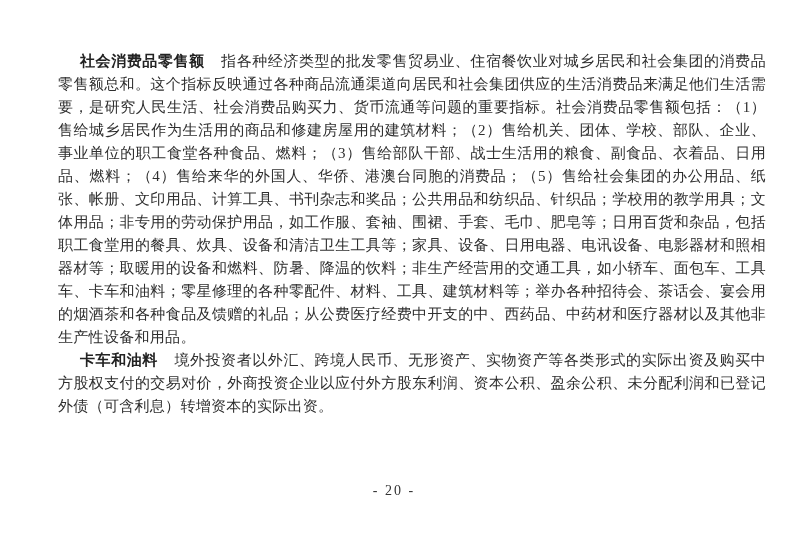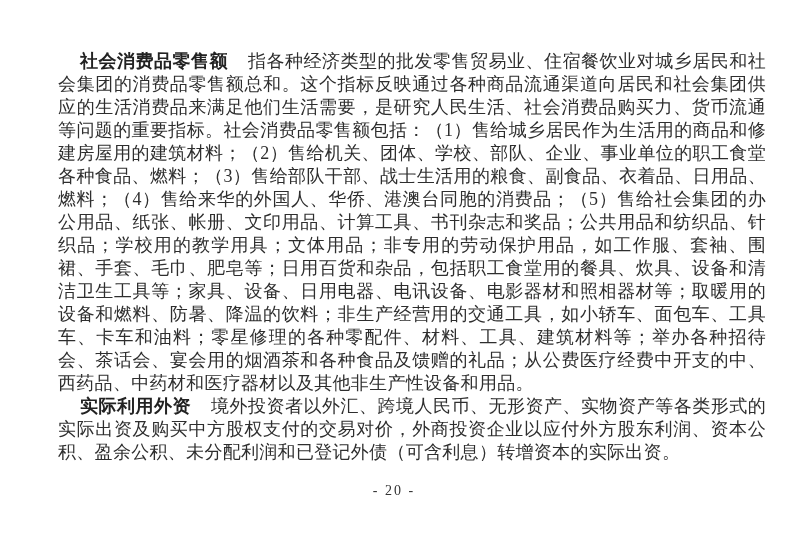--- a/index.html
+++ b/index.html
@@ -18,21 +18,21 @@
     position: absolute;
     inset: 0;
     background: #ffffff;
   }
   .content {
     position: absolute;
     left: 58px;
     top: 50px;
     width: 708px;
     color: #2e2e2e;
-    font-size: 18px;
+    font-size: 15px;
     line-height: 23px;
     text-align: justify;
     letter-spacing: 0.3px;
   }
   p.entry {
     margin: 0;
     padding: 0;
     text-indent: 22px;
   }
   .term {
@@ -59,20 +59,20 @@
 
 <div class="page">
 
   <div class="content">
 
     <p class="entry">
       <span class="term">社会消费品零售额</span><span class="definition">指各种经济类型的批发零售贸易业、住宿餐饮业对城乡居民和社会集团的消费品零售额总和。这个指标反映通过各种商品流通渠道向居民和社会集团供应的生活消费品来满足他们生活需要，是研究人民生活、社会消费品购买力、货币流通等问题的重要指标。社会消费品零售额包括：（1）售给城乡居民作为生活用的商品和修建房屋用的建筑材料；（2）售给机关、团体、学校、部队、企业、事业单位的职工食堂各种食品、燃料；（3）售给部队干部、战士生活用的粮食、副食品、衣着品、日用品、燃料；（4）售给来华的外国人、华侨、港澳台同胞的消费品；（5）售给社会集团的办公用品、纸张、帐册、文印用品、计算工具、书刊杂志和奖品；公共用品和纺织品、针织品；学校用的教学用具；文体用品；非专用的劳动保护用品，如工作服、套袖、围裙、手套、毛巾、肥皂等；日用百货和杂品，包括职工食堂用的餐具、炊具、设备和清洁卫生工具等；家具、设备、日用电器、电讯设备、电影器材和照相器材等；取暖用的设备和燃料、防暑、降温的饮料；非生产经营用的交通工具，如小轿车、面包车、工具车、卡车和油料；零星修理的各种零配件、材料、工具、建筑材料等；举办各种招待会、茶话会、宴会用的烟酒茶和各种食品及馈赠的礼品；从公费医疗经费中开支的中、西药品、中药材和医疗器材以及其他非生产性设备和用品。</span>
     </p>
 
     <p class="entry">
-      <span class="term">实际利用外资</span><span class="definition">境外投资者以外汇、跨境人民币、无形资产、实物资产等各类形式的实际出资及购买中方股权支付的交易对价，外商投资企业以应付外方股东利润、资本公积、盈余公积、未分配利润和已登记外债（可含利息）转增资本的实际出资。</span>
+      <span class="term">卡车和油料</span><span class="definition">境外投资者以外汇、跨境人民币、无形资产、实物资产等各类形式的实际出资及购买中方股权支付的交易对价，外商投资企业以应付外方股东利润、资本公积、盈余公积、未分配利润和已登记外债（可含利息）转增资本的实际出资。</span>
     </p>
 
   </div>
 
   <div class="page-number">- 20 -</div>
 
 </div>
 
 </body></html>

